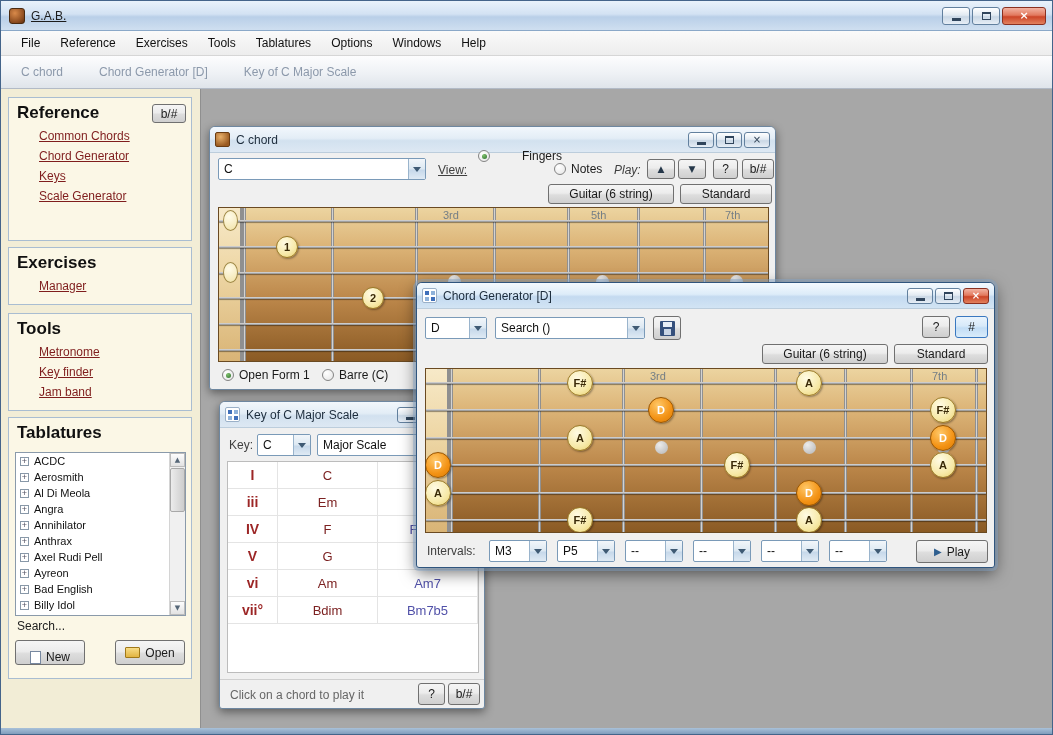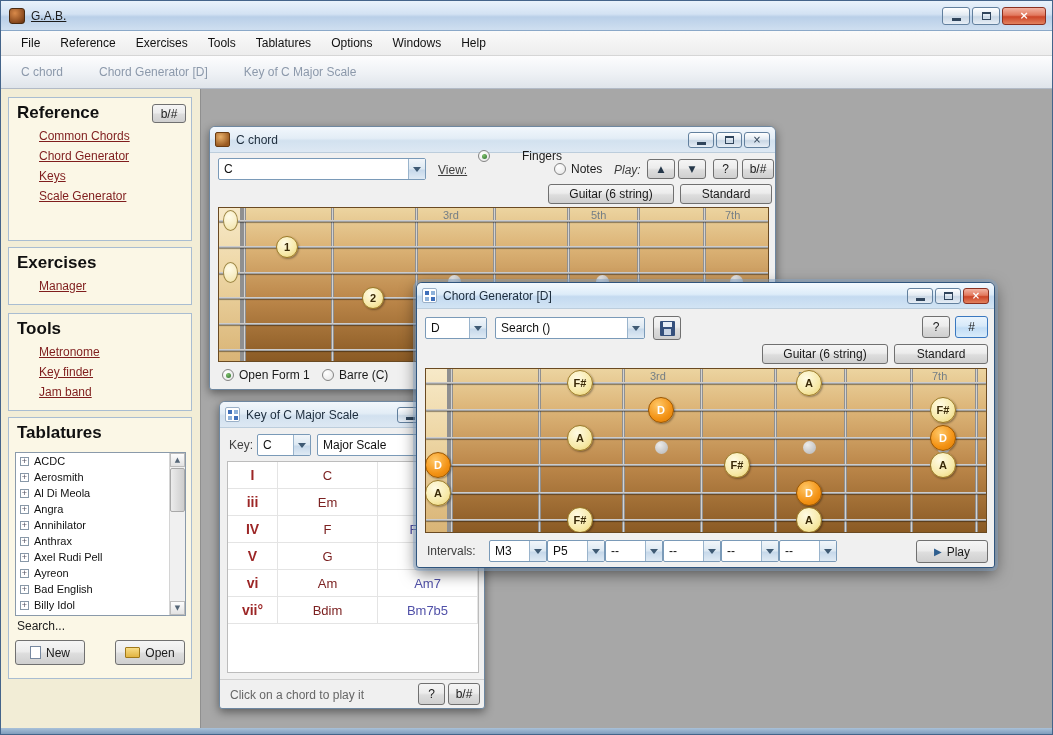--- a/index.html
+++ b/index.html
@@ -104,21 +104,21 @@
   
   #keytable{position:absolute;background:#fff;border:1px solid #bcbcbc;overflow:hidden;}
   .krow{display:flex;height:27px;border-bottom:1px solid #e4e4e4;}
   .kcell{display:flex;align-items:center;justify-content:center;border-right:1px solid #e4e4e4;}
   .kc1{width:50px;font-weight:bold;color:#9c2626;font-size:14px;}
   .kc2{width:100px;color:#7c2222;font-size:13px;}
   .kc3{width:100px;color:#5050a8;font-size:13px;}
   .hr{position:absolute;left:0;right:0;height:1px;background:#cfcfcf;}
   .status{position:absolute;font-size:12px;color:#666;}
 
-  #intervals{position:absolute;display:flex;}
+  #intervals{position:absolute;display:flex;gap:10px;}
   .ptri{font-size:10px;color:#2f5f8f;margin-right:5px;}
   .arr{font-size:9px;color:#26384a;}
   .saveicon{width:15px;height:15px;background:#35507c;position:relative;border-radius:1px;}
   .saveicon::before{content:"";position:absolute;left:3px;top:1px;width:9px;height:5px;background:#e8eef6;}
   .saveicon::after{content:"";position:absolute;left:4px;bottom:1px;width:7px;height:6px;background:#c8d4e4;}
 
   #bottomedge{position:absolute;left:0;top:727px;width:100%;height:8px;
     background:linear-gradient(180deg,#a9c1d9,#7291b2);}
 </style>
 </head>
@@ -224,21 +224,21 @@
         <div class="treerow">
           <span class="plusbox">+</span>
           <span>Bad English</span>
         </div>
         <div class="treerow">
           <span class="plusbox">+</span>
           <span>Billy Idol</span>
         </div>
       </div>
     <span id="searchlbl">Search...</span>
-    <div class="btn iconbtn" style="left:6px;">
+    <div class="btn iconbtn" style="left:6px;align-items:flex-end;">
       <span class="pageicon"></span>
       <span>New</span>
     </div>
     <div class="btn iconbtn" style="right:6px;">
       <span class="foldericon"></span>
       <span>Open</span>
     </div>
   </div>
 </div>
 

